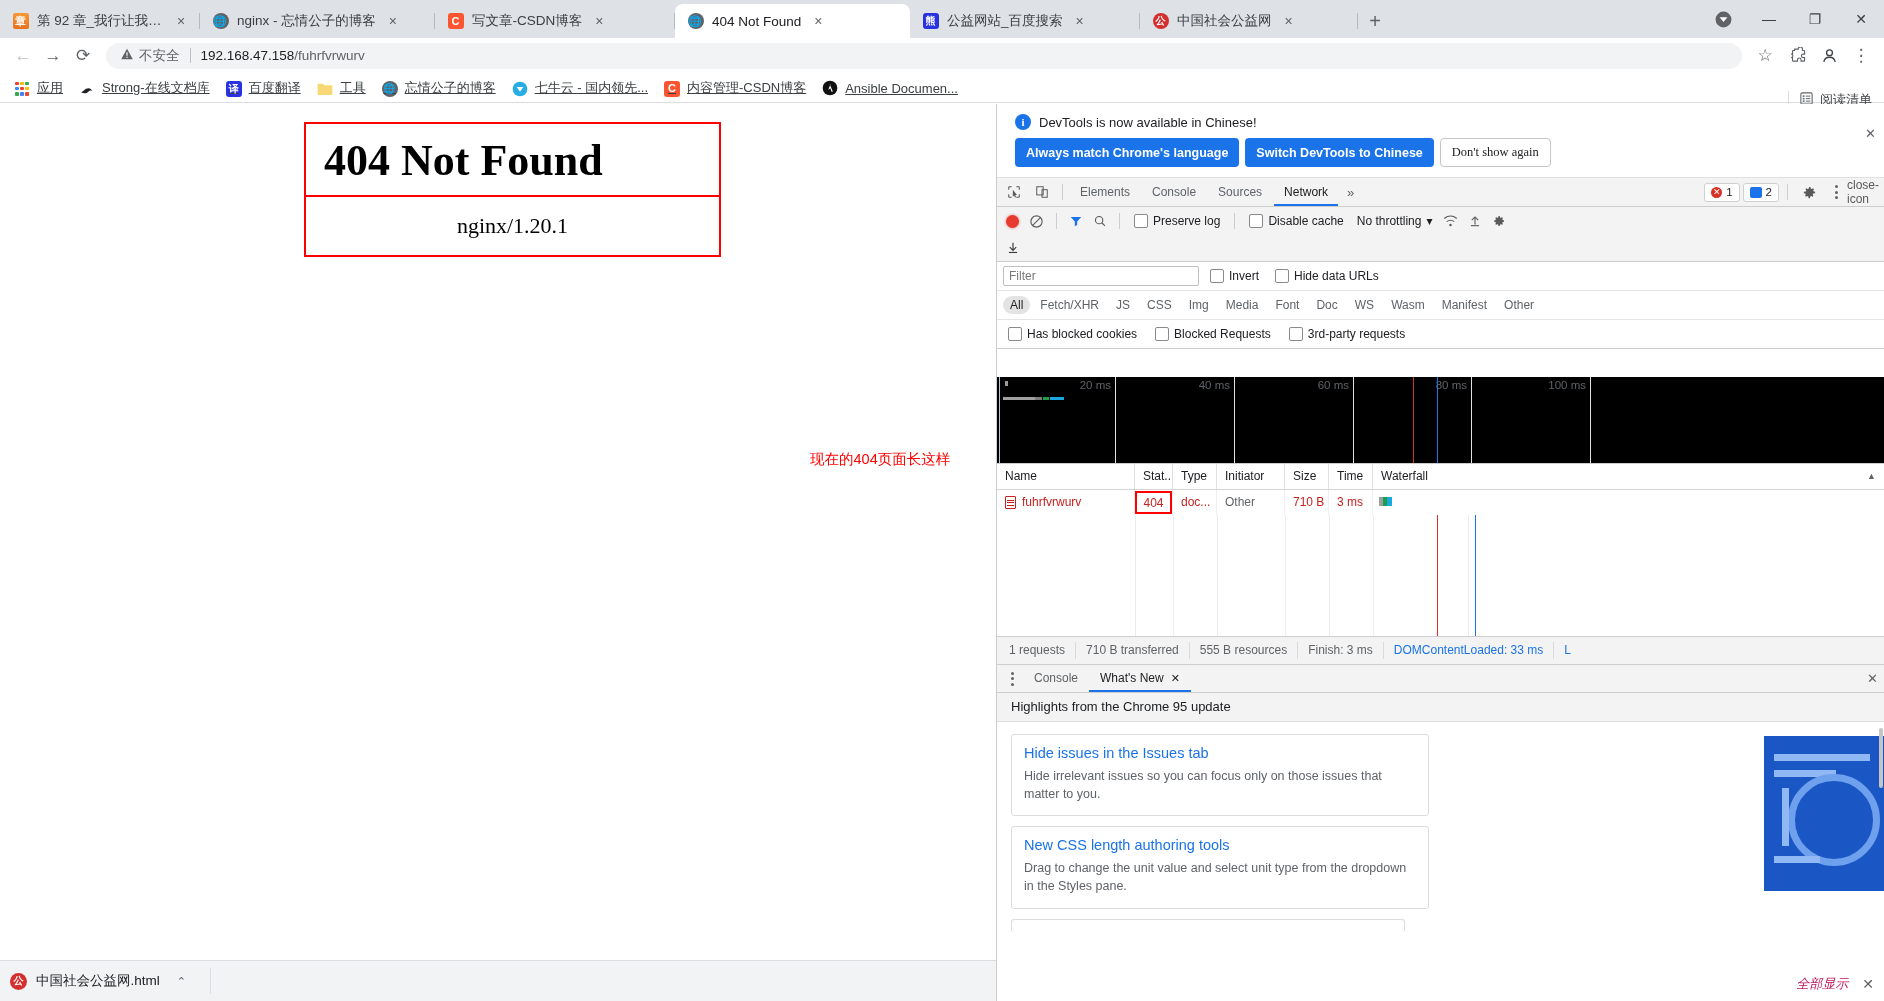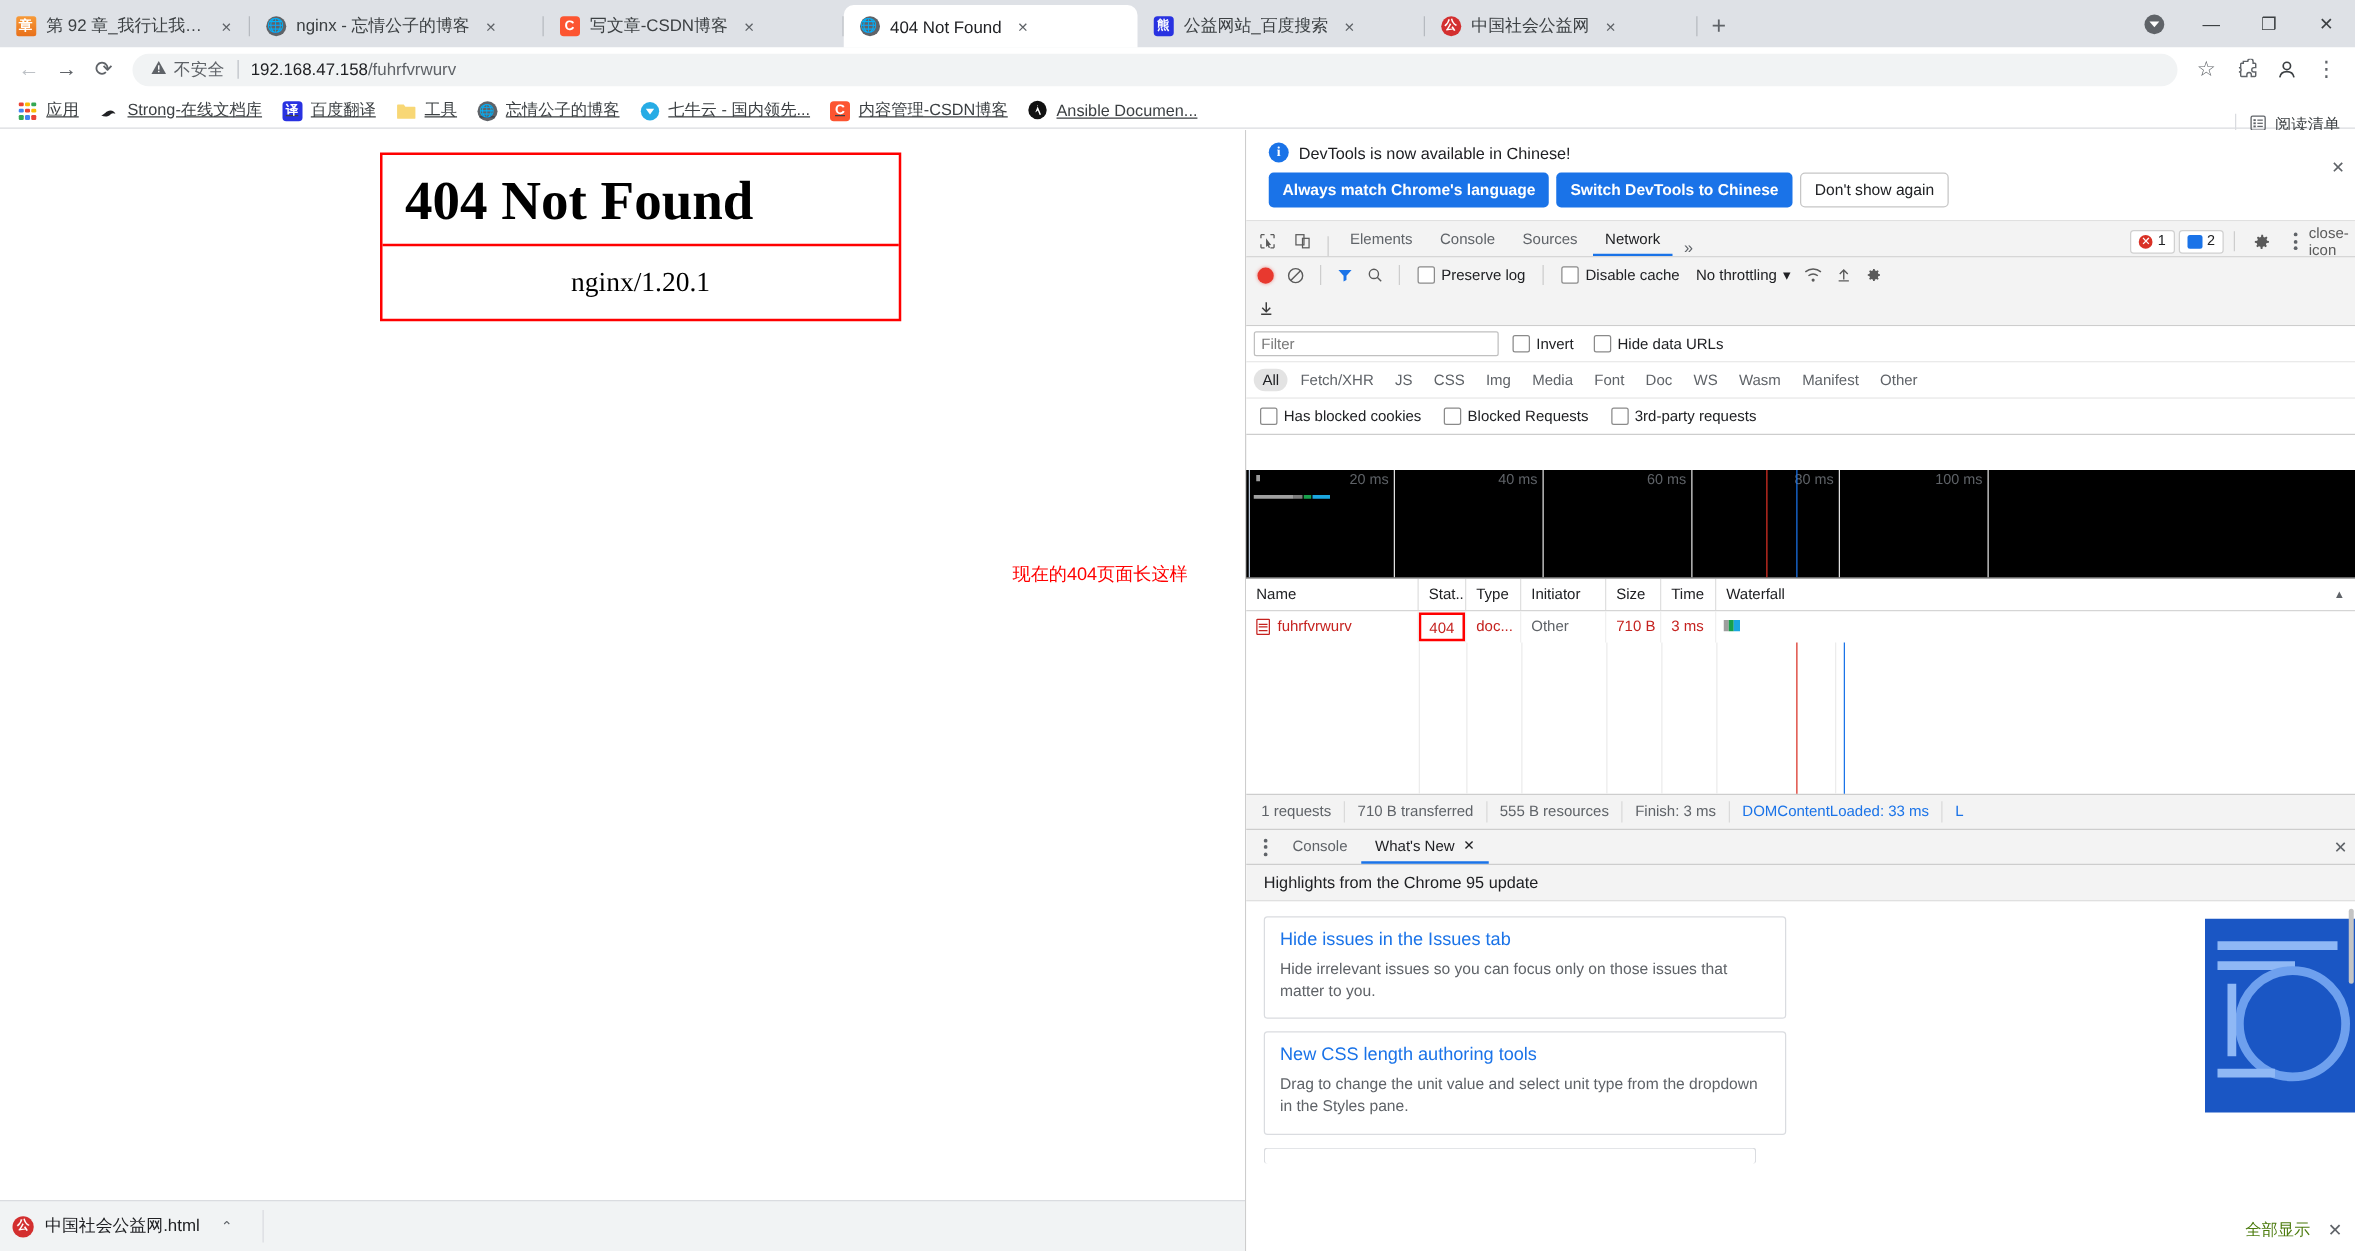--- a/index.html
+++ b/index.html
@@ -118,26 +118,26 @@
     font-size:11px;font-weight:bold;display:flex;align-items:center;justify-content:center;
     font-family:"Liberation Serif",serif;flex:0 0 16px;
   }
   .dt-infobar .btns{display:flex;gap:6px;padding-left:8px;}
   .btn-blue{
     background:#1a73e8;color:#fff;border:none;border-radius:4px;padding:6px 11px;
     font-size:12.5px;font-weight:bold;font-family:inherit;white-space:nowrap;
   }
   .btn-plain{
     background:#fff;color:#202124;border:1px solid #c6c6c6;border-radius:4px;padding:6px 11px;
-    font-size:12.5px;font-family:Liberation Sans, sans-serif;white-space:nowrap;
+    font-size:12.5px;font-family:Liberation Serif, serif;white-space:nowrap;
   }
   .infobar-close{position:absolute;right:8px;top:22px;color:#5f6368;font-size:13px;}
 
   .dt-tabbar{
-    height:28px;display:flex;align-items:flex-end;background:#f3f3f3;border-bottom:1px solid #cdcdcd;
+    height:28px;display:flex;align-items:center;background:#f3f3f3;border-bottom:1px solid #cdcdcd;
     padding:0 4px;gap:2px;
   }
   .dt-icnbtn{width:26px;height:24px;display:flex;align-items:center;justify-content:center;color:#5a5a5a;}
   .dt-vsep{width:1px;height:16px;background:#cdcdcd;margin:0 5px;}
   .dt-tab{padding:0 10px;height:28px;line-height:28px;font-size:12px;color:#5f6368;}
   .dt-tab.active{color:#202124;box-shadow:inset 0 -2px 0 #1a73e8;}
   .dt-more{padding:0 7px;color:#5f6368;font-size:13px;}
   .dt-right{margin-left:auto;display:flex;align-items:center;gap:3px;padding-right:4px;}
   .badge{
     display:flex;align-items:center;gap:4px;border:1px solid #d0d0d0;border-radius:3px;
@@ -236,21 +236,21 @@
   .wn-thumb .b1{width:96px;height:7px;left:10px;top:18px;}
   .wn-thumb .b2{width:62px;height:7px;left:10px;top:34px;}
   .wn-thumb .b3{width:46px;height:7px;left:10px;top:120px;}
   .wn-thumb .b4{width:7px;height:58px;left:18px;top:52px;}
 
   
   .dt-bottomright{
     position:absolute;right:0;bottom:0;width:888px;height:34px;
     display:flex;align-items:center;justify-content:flex-end;gap:14px;padding-right:10px;box-sizing:border-box;
   }
-  .show-all{color:#4d7c0f;font-size:13px;}
+  .show-all{color:#be185d;font-size:13px;font-style:italic;}
   .close-x{color:#5f6368;font-size:14px;}
   .side-scroll{position:absolute;right:1px;top:0;width:4px;height:100%;}
   .scroll-thumb{position:absolute;right:0;width:4px;background:#c4c4c4;border-radius:2px;}
 </style>
 </head>
 <body>
 
 <div class="app">
 
   <div class="tabstrip">

